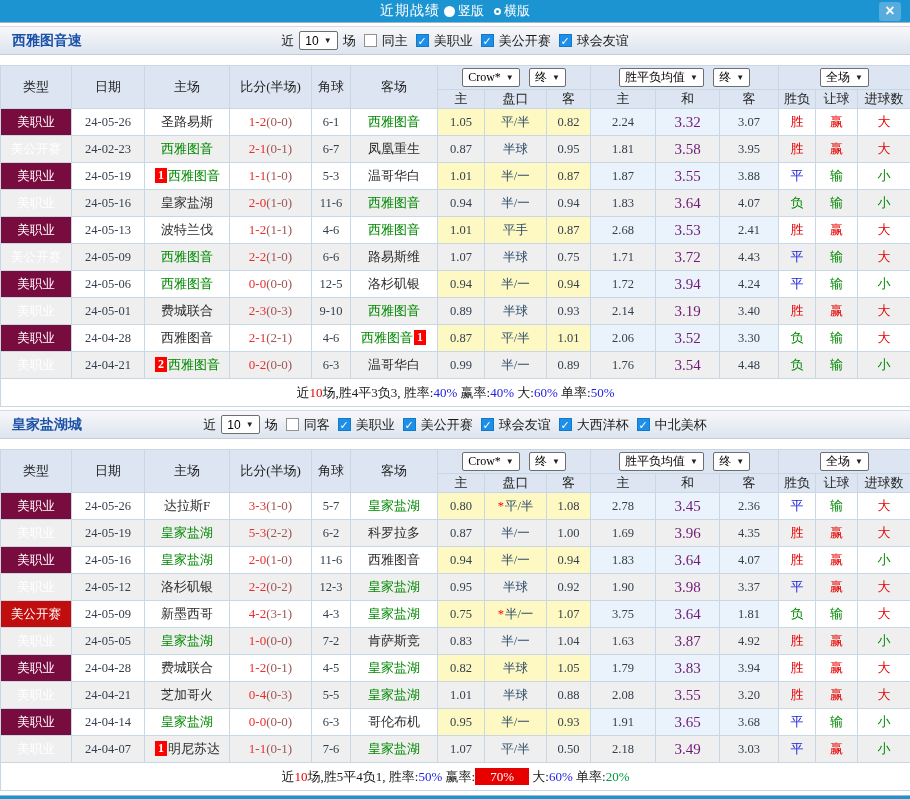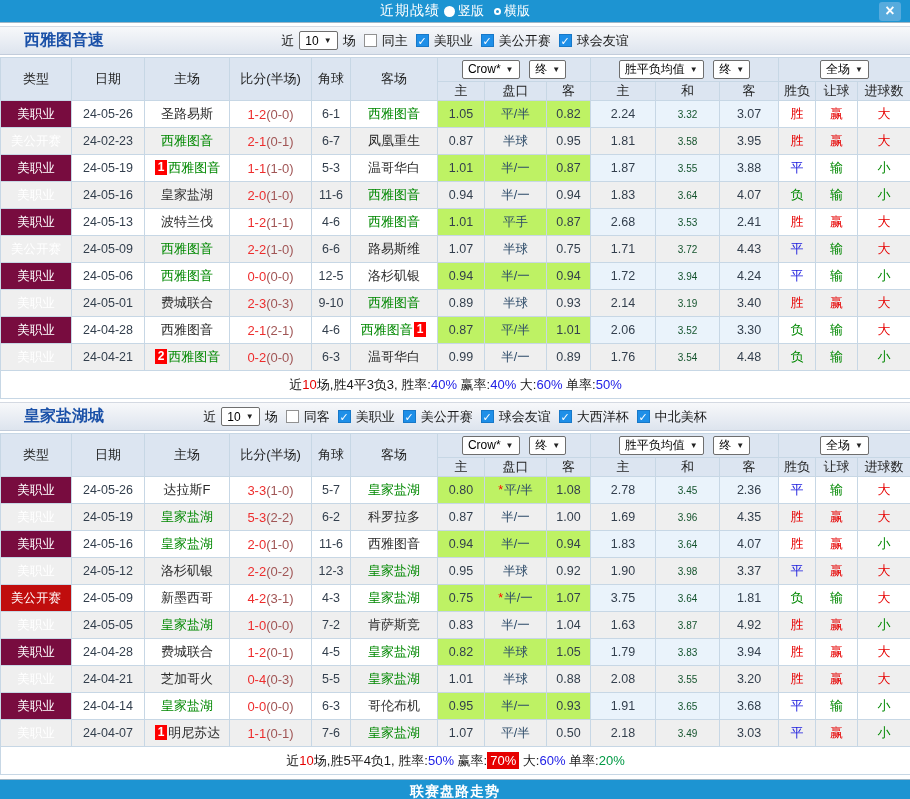--- a/index.html
+++ b/index.html
@@ -25,67 +25,67 @@
     background:#57abdd; color:#fff; border-radius:3px; text-align:center;
     line-height:18px; font-size:16px; font-weight:bold; cursor:pointer;
   }
   
   .band {
     height:29px; margin-top:3px;
     background:linear-gradient(#f7f8fa,#dde4ee);
     border-top:1px solid #d4d9e2; border-bottom:1px solid #c2ccdb;
     display:flex; align-items:center; position:relative;
   }
-  .band .team { position:absolute; left:24px; color:#1b51a8; font-weight:bold; font-size:16px; }
+  .band .team { position:absolute; left:12px; color:#1b51a8; font-weight:bold; font-size:14px; }
   .band .filters { margin:0 auto; display:flex; align-items:center; font-size:13px; color:#1a1a1a; }
   .filters .fl { margin:0 2px; white-space:nowrap; }
   
   .selbox {
     display:inline-flex; align-items:center; background:#fff;
     border:1px solid #6e6e6e; border-radius:2px; padding:1px 5px;
     font-size:12px; color:#000; margin:0 3px; height:19px; cursor:pointer; white-space:nowrap;
   }
   .selbox .arr { font-size:8px; margin-left:5px; color:#222; }
   
   .cb {
     display:inline-block; width:13px; height:13px; border:1px solid #919191;
     background:#fff; vertical-align:-2px; margin:0 3px 0 6px;
     font-size:11px; line-height:12px; text-align:center; cursor:pointer;
   }
   .cb.on { background:#1e8fe8; border-color:#1778c8; color:#fff; font-weight:bold; }
   
-  table { border-collapse:collapse; table-layout:fixed; width:910px; margin-top:2px; }
+  table { border-collapse:collapse; table-layout:fixed; width:910px; margin-top:10px;font-family:Liberation Serif, serif; }
   th,td { border:1px solid #c7d7e5; text-align:center; padding:0 1px; white-space:nowrap; overflow:hidden; }
   thead th { background:#dce5f1; font-weight:normal; color:#1f1f1f; font-size:13px; }
   tr.h1 th { height:24px; }
   tr.h2 th { height:19px; }
   tbody td { height:27px; font-size:13px; color:#3b3b3b; }
   tr.even td { background:#efefef; }
-  tr.odd td.pe { background:#bef264; }
+  tr.odd td.pe { background:#fef9c3; }
   tr.odd td.bl { background:#eaf3fb; }
   td.num, td.date { font-size:12.5px; color:#333f4d; }
   td.line { font-size:12.5px; color:#2c4a68; }
-  td.draw { font-size:10px; color:#14532d; }
+  td.draw { font-size:15px; color:#701a75; }
   td.type { color:#fff; font-size:12.5px; }
   td.mls  { background:#780c3f; }
   td.usoc { background:#c00d0d; }
   .ft { color:#ee2c2c; }
   .ht { color:#a05555; }
   .tg { color:#008800; }
   .tk { color:#2b2b2b; }
   .badge {
     display:inline-block; background:#fe0000; color:#fff; font-weight:bold;
     font-size:12px; line-height:15px; padding:0 3px; margin:0 1px; vertical-align:1px;
   }
   .star { color:#fe0000; font-style:normal; margin-right:1px; }
   .cr { color:#e60000; } .cbl { color:#1717dd; } .cg { color:#008800; }
   tfoot td { height:28px; background:#fff; font-size:13px; color:#1a1a1a; }
   .sk { color:#1a1a1a; } .sr { color:#e60000; }
   .sb { color:#2121e6; } .sg { color:#009944; }
-  .shl { background:#e60000; color:#fff; padding:1px 3px; }
+  .shl { background:#e60000; color:#fff; padding:1px 15px; }
   
   .footer {
     height:23px; background:#1d94d2; margin-top:4px; border-top:1px solid #9fb6c6;
     color:#fff; font-weight:bold; font-size:14px; text-align:center; line-height:23px;
     letter-spacing:1px;
   }
 </style>
 </head>
 <body>
 

